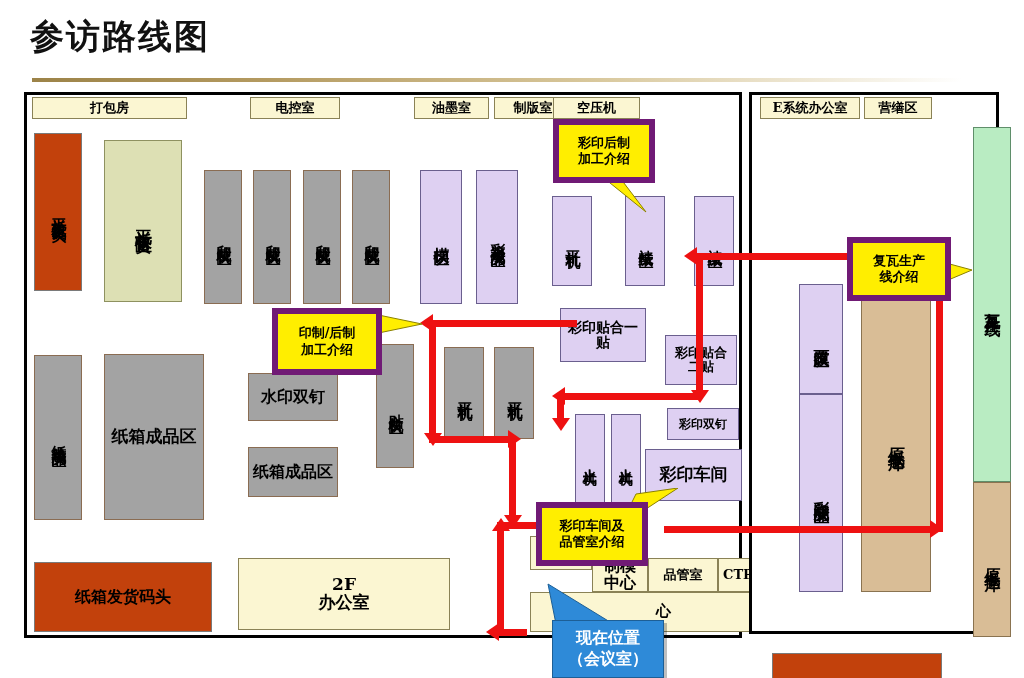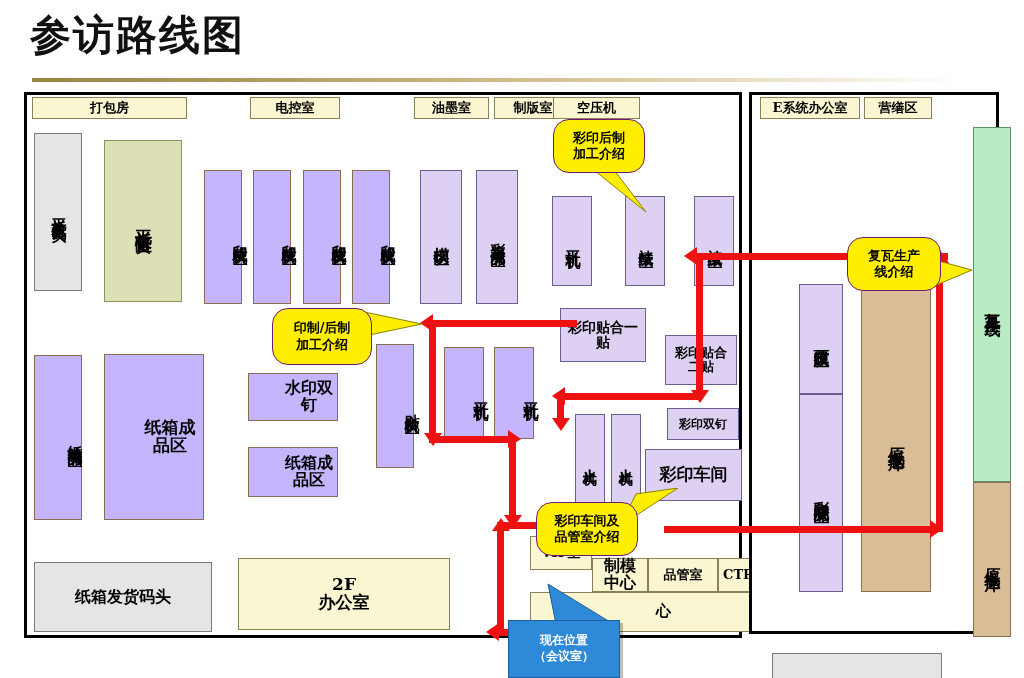--- a/index.html
+++ b/index.html
@@ -1,59 +1,59 @@
 <!DOCTYPE html>
 <html><head>
 <meta charset="utf-8">
 <style>
   html,body{margin:0;padding:0;background:#ffffff;}
   body{width:1024px;height:678px;position:relative;overflow:hidden;
        font-family:"DejaVu Sans","Liberation Sans",sans-serif;}
 
   
-  #title{position:absolute;left:30px;top:8px;font-size:41px;font-weight:bold;
+  #title{position:absolute;left:30px;top:14px;font-size:34px;font-weight:bold;
          color:#111111;letter-spacing:2px;font-family:"DejaVu Serif","Liberation Serif",serif;}
   #gold-rule{position:absolute;left:32px;top:78px;width:930px;height:4px;
              background:linear-gradient(to right,#9c8348 0%,#b49a60 25%,#d8c79b 60%,#f3eee0 88%,#ffffff 100%);}
 
   
   #plan{position:absolute;left:24px;top:92px;width:975px;height:546px;}
   .hall{position:absolute;border:3px solid #000;box-sizing:border-box;background:#fff;}
   #hall-left{left:0;top:0;width:718px;height:546px;}
   #hall-right{left:725px;top:0;width:250px;height:542px;}
 
   
   .bx{position:absolute;box-sizing:border-box;border:1px solid #6b6b6b;
       display:flex;align-items:center;justify-content:center;text-align:center;
       font-family:"DejaVu Serif","Liberation Serif",serif;font-weight:bold;
       color:#000;line-height:1.05;}
   .vert{writing-mode:vertical-rl;text-orientation:upright;letter-spacing:2px;}
   .c-cream {background:#fbf6d2;border-color:#8a8256;}
-  .c-gray  {background:#e5e5e5;border-color:#7a7a7a;}
+  .c-gray  {background:#c2410c;border-color:#7a7a7a;}
   .c-olive {background:#dde0b4;border-color:#8e9160;}
-  .c-peach {background:#c4b5fd;border-color:#8a6c52;padding-left:32px;}
+  .c-peach {background:#a3a3a3;border-color:#8a6c52;}
   .c-purple{background:#ded0f2;border-color:#6a5f8e;}
   .c-tan   {background:#d9bd96;border-color:#8a7350;}
   .c-green {background:#b9ecc2;border-color:#5f8e6a;}
 
   
   .rh{position:absolute;height:7px;background:#ee1111;}
   .rv{position:absolute;width:7px;background:#ee1111;}
   .ah{position:absolute;width:0;height:0;border-top:9px solid transparent;
       border-bottom:9px solid transparent;}
   .al{border-right:13px solid #ee1111;}
   .ar{border-left:13px solid #ee1111;}
   .av{position:absolute;width:0;height:0;border-left:9px solid transparent;
       border-right:9px solid transparent;}
   .ad{border-top:13px solid #ee1111;}
   .au{border-bottom:13px solid #ee1111;}
 
   
-  .callout{position:absolute;background:#ffee00;border:1px solid #701a75;
-           border-radius:16px;display:flex;align-items:center;justify-content:center;
+  .callout{position:absolute;background:#ffee00;border:6px solid #701a75;
+           border-radius:0;display:flex;align-items:center;justify-content:center;
            text-align:center;font-family:"DejaVu Serif","Liberation Serif",serif;
            font-weight:bold;color:#000;line-height:1.25;z-index:40;}
   .tail{position:absolute;z-index:39;}
   .blue-callout{position:absolute;background:#2e8ad8;border:1px solid #1d5f96;
            display:flex;align-items:center;justify-content:center;text-align:center;
            font-family:"DejaVu Serif","Liberation Serif",serif;font-weight:bold;
            color:#ffffff;line-height:1.3;z-index:45;box-shadow:3px 3px 0 rgba(0,0,0,.25);}
 </style>
 </head>
 <body>
@@ -187,19 +187,19 @@
   <svg class="tail" style="left:896px;top:160px;width:56px;height:40px;" viewBox="0 0 56 40">
     <polygon points="0,4 52,18 14,34" fill="#ffee00" stroke="#8a8000" stroke-width="1"></polygon>
   </svg>
 
   <div class="callout" style="left:512px;top:410px;width:100px;height:52px;font-size:13px;white-space:pre-line;">彩印车间及
 品管室介绍</div>
   <svg class="tail" style="left:596px;top:396px;width:62px;height:42px;" viewBox="0 0 62 42">
     <polygon points="0,38 58,0 16,6" fill="#ffee00" stroke="#8a8000" stroke-width="1"></polygon>
   </svg>
 
-  <div class="blue-callout" style="left:484px;top:528px;width:110px;height:56px;font-size:12px;white-space:pre-line;">现在位置
+  <div class="blue-callout" style="left:528px;top:528px;width:110px;height:56px;font-size:16px;white-space:pre-line;">现在位置
 （会议室）</div>
   <svg class="tail" style="left:522px;top:490px;width:70px;height:44px;" viewBox="0 0 70 44">
     <polygon points="10,42 64,40 2,2" fill="#2e8ad8" stroke="#1d5f96" stroke-width="1"></polygon>
   </svg>
 
 </div>
 
 </body></html>

